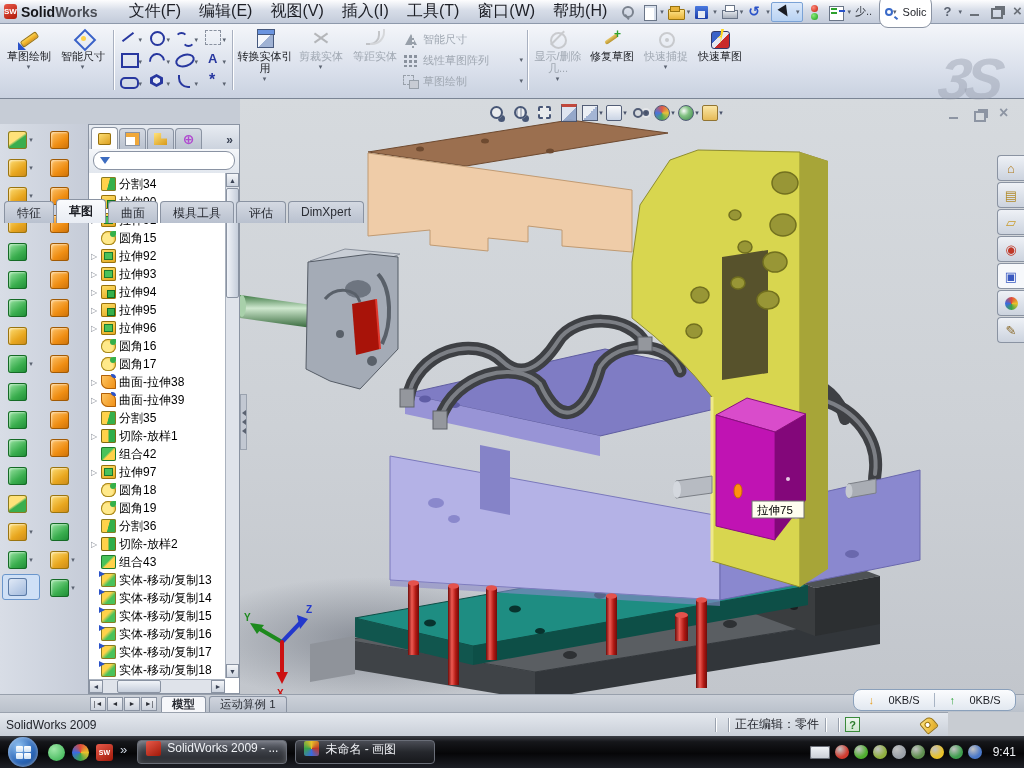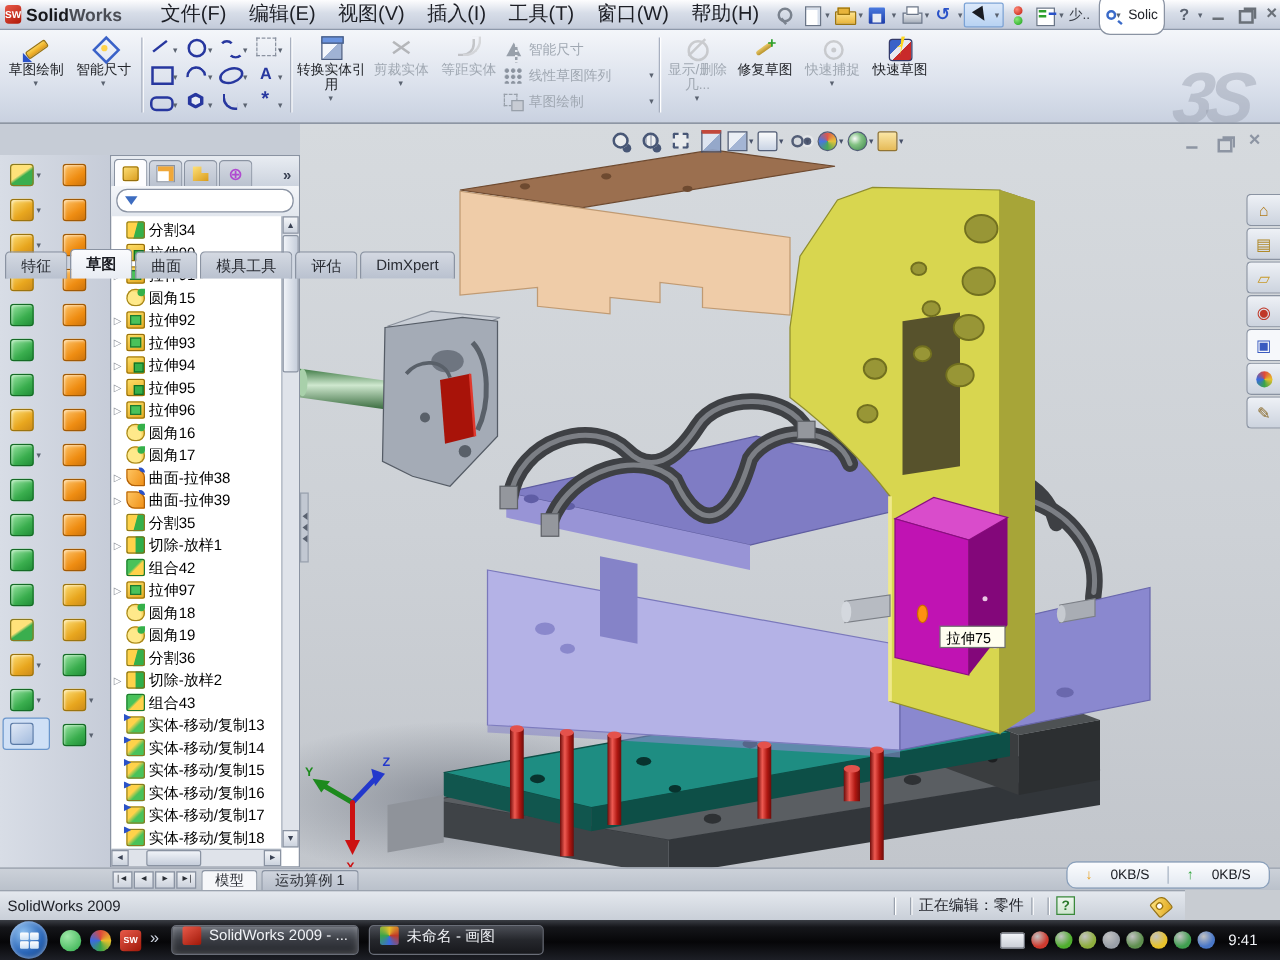--- a/index.html
+++ b/index.html
@@ -214,21 +214,21 @@
   .vscroll .thumb{position:absolute;left:0;top:15px;width:13px;height:110px;background:linear-gradient(90deg,#f0f3f8,#c6cedb);border:1px solid #8a93a2;border-radius:2px}
   .hscroll{position:absolute;left:0;right:14px;bottom:0;height:14px;background:#dfe3ea;border-top:1px solid #aab2be}
   .hscroll .btn{position:absolute;top:0;width:14px;height:13px;background:linear-gradient(#f4f6f9,#ccd3de);border:1px solid #8a93a2;font-size:7px;color:#3a4254;text-align:center;line-height:12px}
   .hscroll .btn.left{left:0}.hscroll .btn.right{right:0}
   .hscroll .thumb{position:absolute;left:28px;top:0;width:44px;height:13px;background:linear-gradient(#f0f3f8,#c6cedb);border:1px solid #8a93a2;border-radius:2px}
 
   
   #modeltabs{left:0;top:694px;width:1024px;height:18px;position:absolute;background:linear-gradient(#ccd1d9,#bac1cb);border-top:1px solid #98a0ac;display:flex;align-items:center;padding-left:90px;z-index:55}
   .navbtn{width:16px;height:14px;background:linear-gradient(#f0f2f6,#ccd2dc);border:1px solid #8a93a2;font-size:7px;color:#2a2d34;display:flex;align-items:center;justify-content:center;margin-right:1px}
   .mtab{height:16px;padding:1px 10px;border:1px solid #8a93a2;border-bottom:none;font-size:11.5px;color:#2a2d34;background:linear-gradient(#d0d5de,#b8bfcb);margin-left:3px;border-radius:3px 3px 0 0;display:flex;align-items:center}
-  .mtab.active{background:#f6f7fa;font-weight:normal}
+  .mtab.active{background:#f6f7fa;font-weight:bold}
 
   
   #statusbar{left:0;top:712px;width:948px;height:24px;position:absolute;background:linear-gradient(#e4e8ee,#c9cfd8);border-top:1px solid #9aa2ae;display:flex;align-items:center;padding:0 6px;z-index:55;color:#1d1f26}
   #statusbar .spacer{flex:1}
   .sbsep{width:1px;height:14px;background:#9aa2ae;box-shadow:1px 0 0 #fff;margin:0 6px}
   .sb-help{width:15px;height:15px;background:linear-gradient(#eef6ee,#cfe6cf);border:1px solid #3a8a3a;color:#2a7a2a;font-weight:bold;font-size:11px;display:flex;align-items:center;justify-content:center}
   .sb-tag{width:14px;height:14px;background:linear-gradient(145deg,#ffe27a,#e0a81e);border:1px solid #9a7410;border-radius:2px 6px 2px 2px;transform:rotate(-40deg);position:relative;margin:0 6px}
   .sb-tag::after{content:"";position:absolute;left:2px;top:2px;width:4px;height:4px;background:#fff;border:1px solid #9a7410;border-radius:50%}
 
   
@@ -238,21 +238,21 @@
   .ql{width:17px;height:17px;border-radius:3px;margin-right:7px;flex:none}
   .ql-messenger{background:radial-gradient(circle at 35% 30%,#9fe8a8,#2fae4a);border-radius:50%}
   .ql-browser{background:conic-gradient(#e04a3a,#e8c02a,#3aa44a,#3a6ae0,#e04a3a);border-radius:50%}
   .ql-solidworks{background:linear-gradient(145deg,#e85a4a,#a01808);color:#fff;font-size:7px;font-weight:bold;display:flex;align-items:center;justify-content:center}
   .ql-chevron{color:#cfd6e2;font-size:13px;margin:0 10px 6px 0}
   .taskbtn{height:24px;min-width:140px;max-width:180px;background:linear-gradient(#4a4d55,#25272c 50%,#17181c);border:1px solid #6a6e78;border-radius:4px;display:flex;padding:0 8px;margin-right:8px;color:#f0f2f6;font-size:12px;white-space:nowrap;overflow:hidden}
   .taskbtn.active{background:linear-gradient(#6a6e78,#3a3d44 50%,#24262b);box-shadow:inset 0 0 6px rgba(255,255,255,.25)}
   .taskbtn .ticn{width:15px;height:15px;border-radius:2px;margin-right:6px;flex:none}
   .ticn-sw{background:linear-gradient(145deg,#e85a4a,#a01808);color:#fff;font-size:6px;font-weight:bold;display:flex;align-items:center;justify-content:center}
   .ticn-paint{background:conic-gradient(#e8c02a,#c03828,#3a6ae0,#3aa44a,#e8c02a);border-radius:50%}
-  #tray{margin-left:auto;display:flex;align-items:center;gap:5px;padding-right:18px}
+  #tray{margin-left:auto;display:flex;align-items:center;gap:5px;padding-right:8px}
   .kbd{width:20px;height:13px;background:linear-gradient(#f4f6fa,#c8ccd4);border-radius:2px;box-shadow:inset 0 0 0 1px #6a6e78}
   .tray-ic{width:14px;height:14px;border-radius:50%;background:radial-gradient(circle at 35% 30%,rgba(255,255,255,.75),var(--c) 60%);flex:none}
   #clock{color:#f0f2f6;font-size:12px;margin-left:6px}
 
   text{font-family:"Liberation Sans","DejaVu Sans",sans-serif}
 </style>
 </head>
 <body>
 
 <div id="titlebar">

